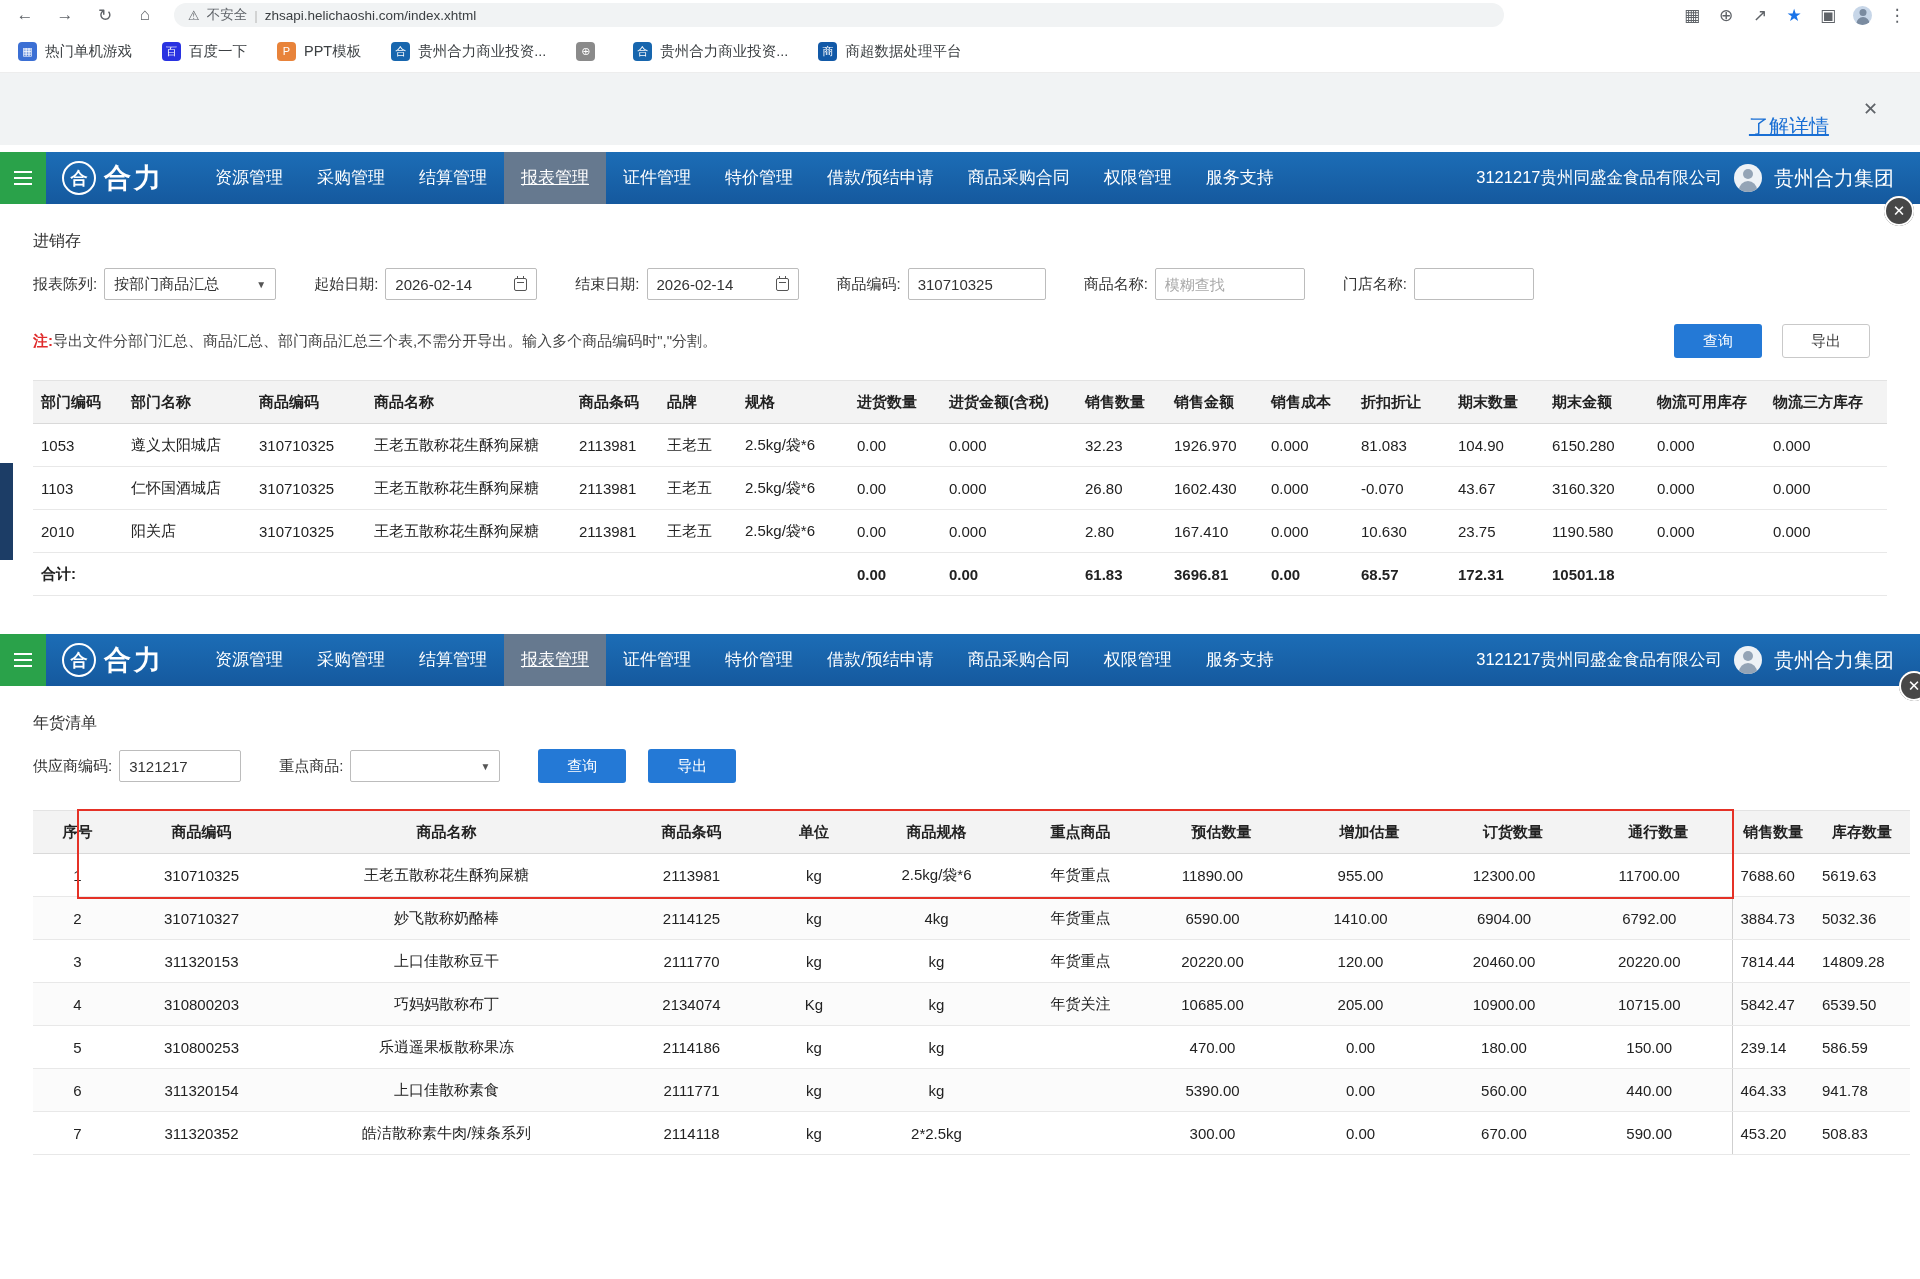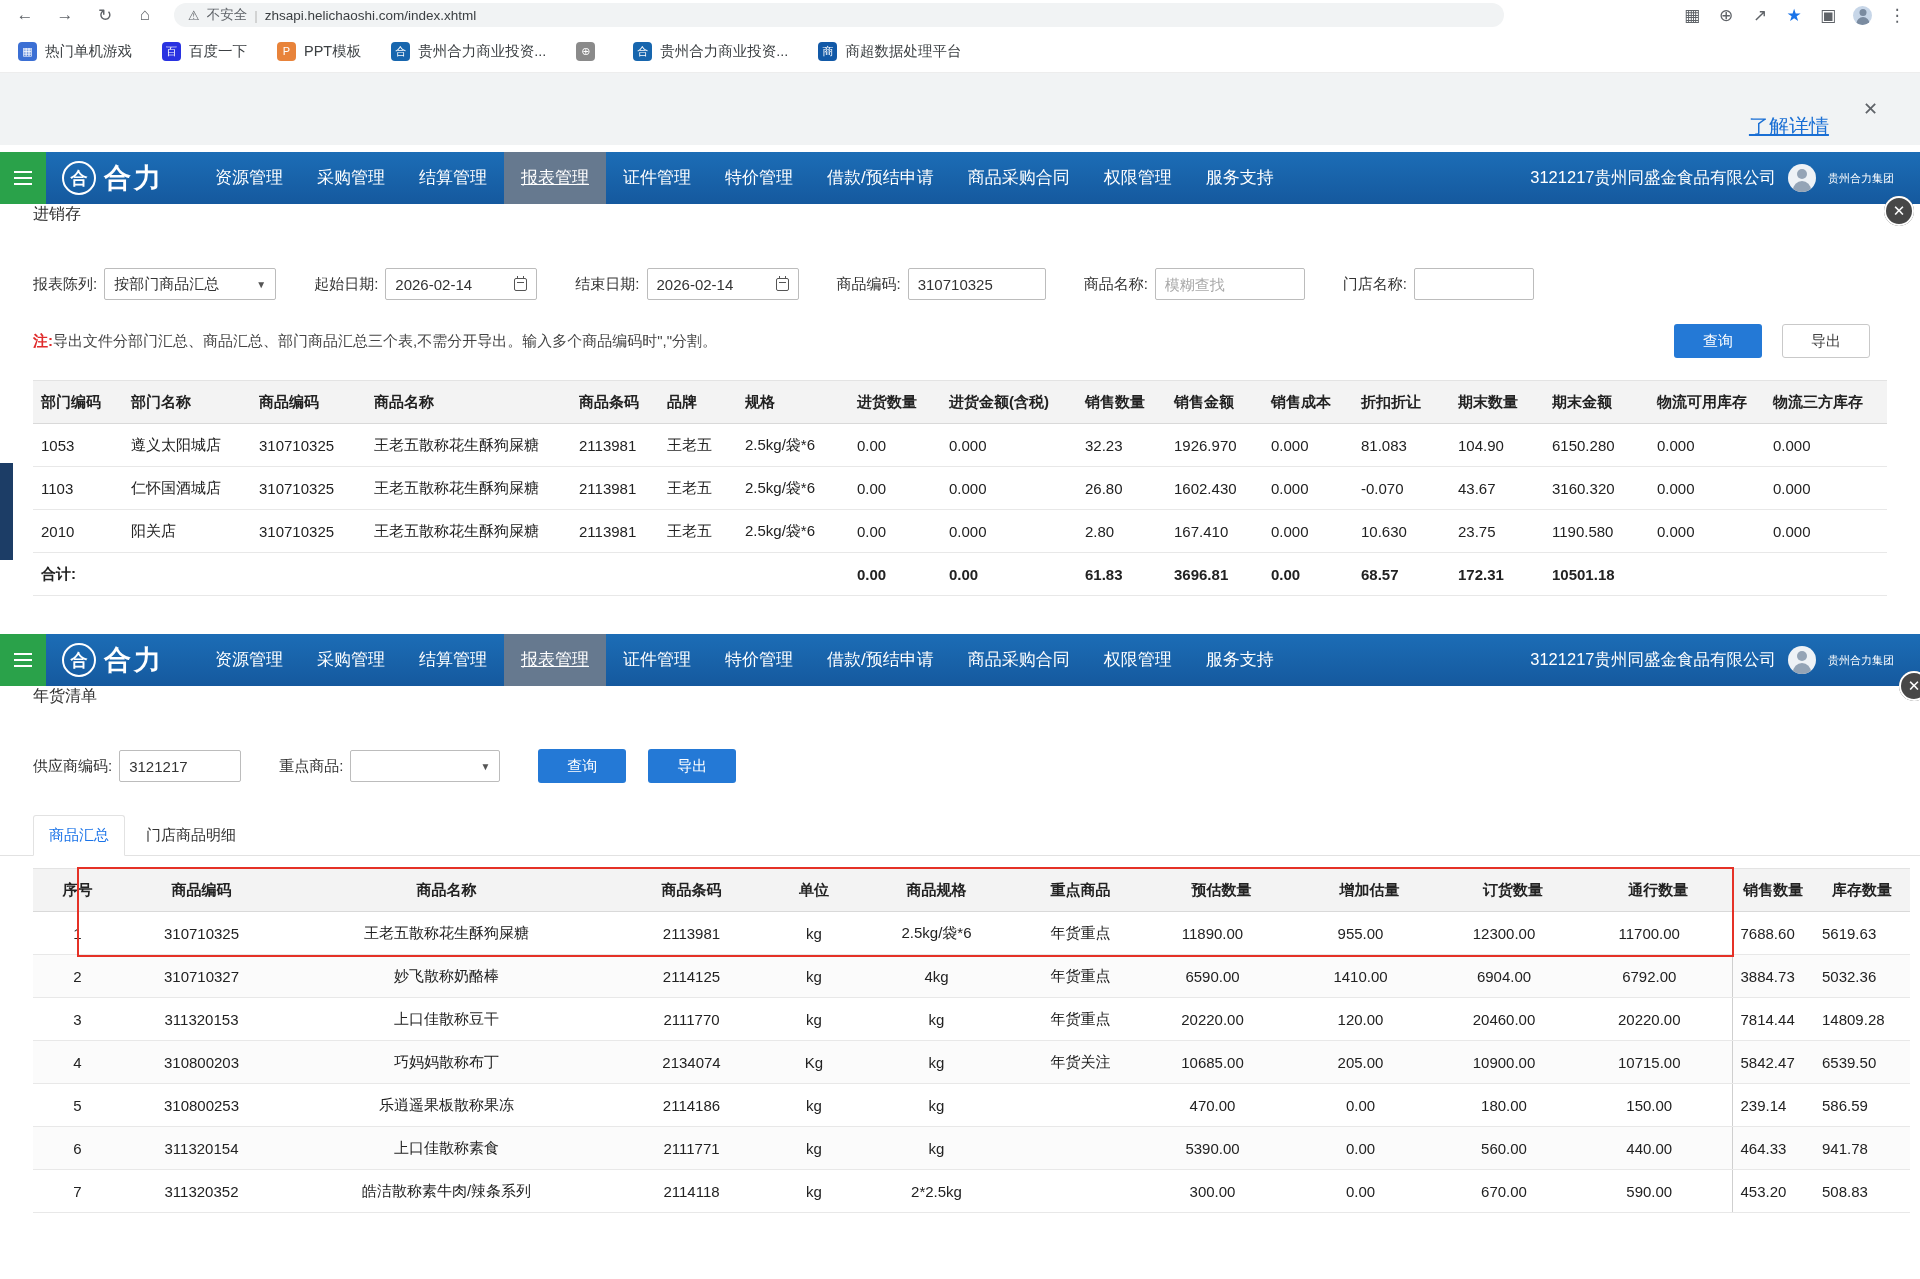--- a/index.html
+++ b/index.html
@@ -40,24 +40,24 @@
   .logo-circle { width:34px; height:34px; border:2px solid #fff; border-radius:50%; display:flex; align-items:center; justify-content:center; font-size:17px; font-weight:bold; }
   .logo-text { font-size:27px; font-weight:bold; margin-left:8px; letter-spacing:3px; }
   .nav-menu { display:flex; height:52px; }
   .nav-item { padding:0 17px; line-height:52px; font-size:17px; cursor:pointer; white-space:nowrap; }
   .nav-item.active { background:#66798f;text-decoration:underline; }
   .nav-right { margin-left:auto; display:flex; align-items:center; gap:12px; padding-right:26px; }
   .company { font-size:16.5px; white-space:nowrap; }
   .avatar { width:28px; height:28px; border-radius:50%; background:#eef2f6; position:relative; overflow:hidden; flex:none; }
   .avatar::before { content:''; position:absolute; top:5px; left:50%; transform:translateX(-50%); width:10px; height:10px; border-radius:50%; background:#94a4b6; }
   .avatar::after { content:''; position:absolute; top:17px; left:50%; transform:translateX(-50%); width:18px; height:11px; border-radius:9px 9px 0 0; background:#94a4b6; }
-  .user-name { font-size:11px; white-space:nowrap; }
+  .user-name { font-size:20px; white-space:nowrap; }
 
   
-  .strip { height:48px; display:flex; align-items:flex-start; padding-left:33px; font-size:16px; color:#333; }
+  .strip { height:48px; display:flex; align-items:flex-end; padding-left:33px; font-size:16px; color:#333; }
   .form-row { height:64px; display:flex; align-items:center; padding-left:33px; }
   .form-row label { font-size:15px; color:#333; margin-right:7px; white-space:nowrap; }
   .field-gap { margin-right:38px; }
   .txt-input { height:32px; border:1px solid #bcbcbc; border-radius:2px; padding:0 9px; font-size:15px; color:#333; font-family:inherit; background:#fff; }
   .txt-input::placeholder { color:#a9a9a9; }
   .select { height:32px; border:1px solid #bcbcbc; border-radius:2px; background:#fff; display:inline-flex; align-items:center; justify-content:space-between; padding:0 9px; font-size:15px; color:#333; cursor:pointer; }
   .caret { font-size:10px; color:#555; margin-left:10px; }
   .date-field { height:32px; border:1px solid #bcbcbc; border-radius:2px; background:#fff; display:inline-flex; align-items:center; justify-content:space-between; padding:0 9px; font-size:15px; color:#333; cursor:pointer; }
   .cal-icon { width:13px; height:13px; border:1px solid #555; border-radius:2px; position:relative; display:inline-block; margin-left:10px; }
   .cal-icon::before { content:''; position:absolute; left:2px; right:2px; top:3px; height:1px; background:#555; }
@@ -389,25 +389,20 @@
     <input class="txt-input field-gap" style="width: 122px;" value="3121217">
     <label>重点商品:</label>
     <div class="select field-gap" style="width:150px">
       <span></span>
       <span class="caret">▼</span>
     </div>
     <button class="btn blue" style="margin-right:22px">查询</button>
     <button class="btn blue">导出</button>
   </div>
 
-  <div class="tabs">
-
-  <div class="tab active">商品汇总</div>
-      <div class="tab">门店商品明细</div>
-    </div>
 
   <div class="table-wrap">
     <table class="rpt t2">
       <colgroup>
         <col style="width:89px">
           <col style="width:159px">
           <col style="width:331px">
           <col style="width:159px">
         <col style="width:86px">
           <col style="width:159px">

